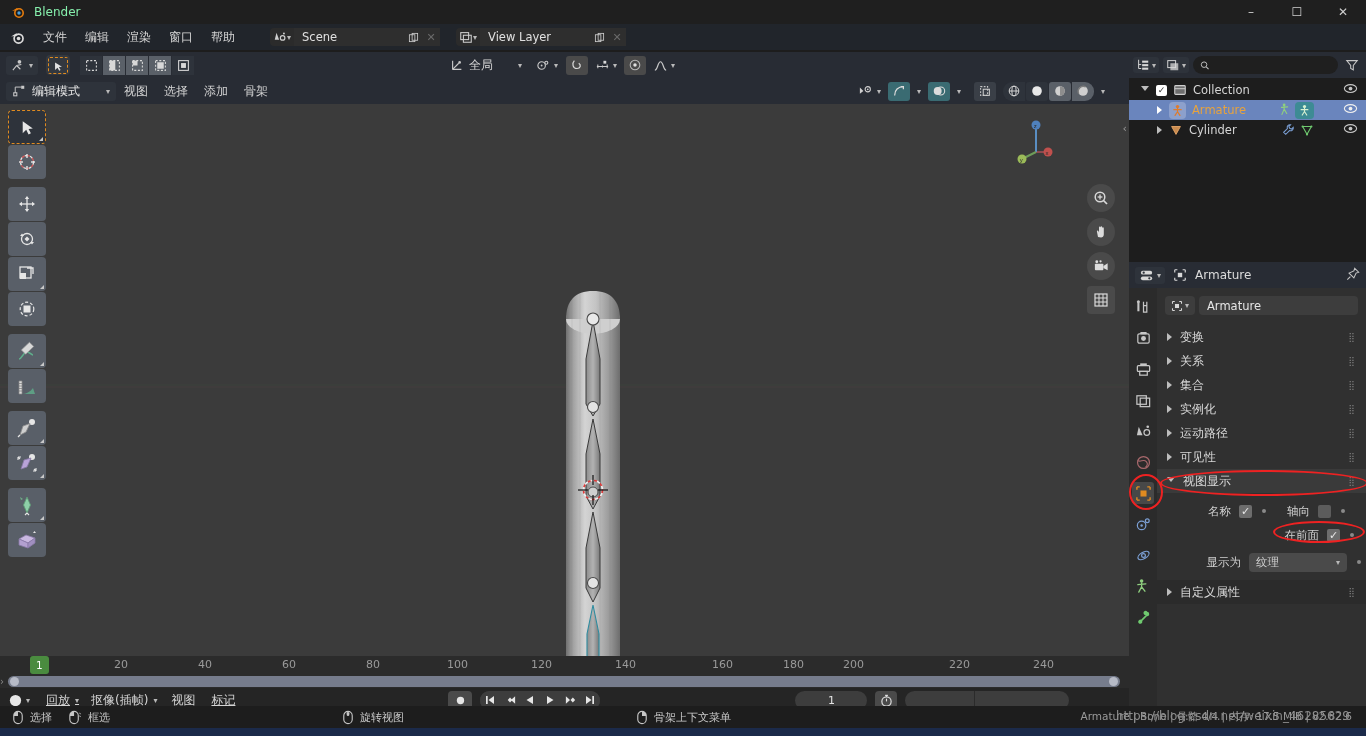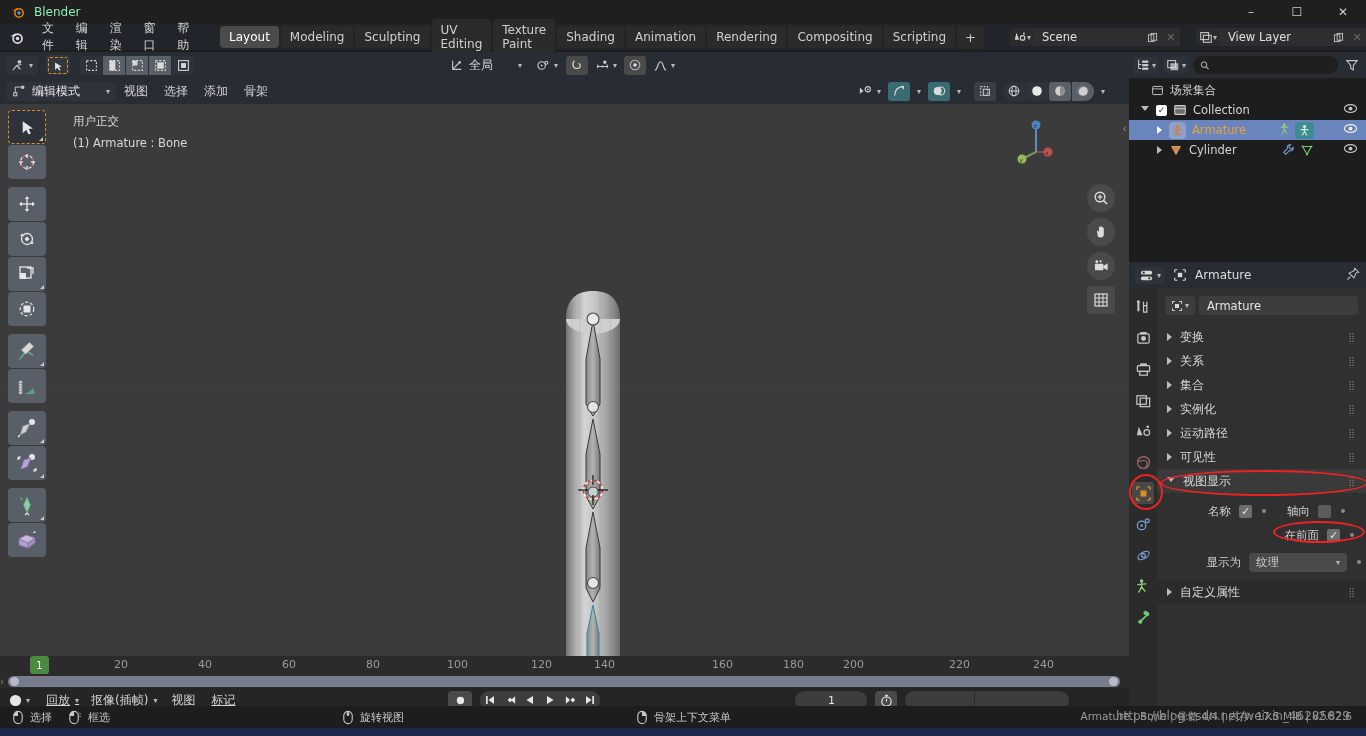--- a/index.html
+++ b/index.html
@@ -194,33 +194,20 @@
         <circle cx="9" cy="9" r="1.7" fill="#dcdcdc"></circle>
         <path d="M2 7 L7 4 L8 6 Z" fill="#dcdcdc"></path>
       </svg>
     </span>
     <div class="menu-item">文件</div>
     <div class="menu-item">编辑</div>
     <div class="menu-item">渲染</div>
     <div class="menu-item">窗口</div>
     <div class="menu-item">帮助</div>
 
-    <div class="wsp-tabs">
-      <div class="wsp-tab active">Layout</div>
-      <div class="wsp-tab">Modeling</div>
-      <div class="wsp-tab">Sculpting</div>
-      <div class="wsp-tab">UV Editing</div>
-      <div class="wsp-tab">Texture Paint</div>
-      <div class="wsp-tab">Shading</div>
-      <div class="wsp-tab">Animation</div>
-      <div class="wsp-tab">Rendering</div>
-      <div class="wsp-tab">Compositing</div>
-      <div class="wsp-tab">Scripting</div>
-      <div class="wsp-plus">+</div>
-    </div>
 
     <div class="scene-block">
       <span class="icon-drop">
         <svg width="14" height="14" viewBox="0 0 16 16">
           <path d="M4 3 L7 11 L2 11 Z" fill="#cfcfcf"></path>
           <circle cx="11" cy="9" r="2.6" fill="none" stroke="#cfcfcf" stroke-width="1.3"></circle>
           <circle cx="12.5" cy="4" r="1.1" fill="#cfcfcf"></circle>
         </svg>
         <span class="chev">▾</span>
       </span>
@@ -477,24 +464,20 @@
       <g>
         <circle cx="593" cy="386" r="9.5" fill="none" stroke="#e03a3a" stroke-width="1.6" stroke-dasharray="3.5 3"></circle>
         <circle cx="593" cy="386" r="9.5" fill="none" stroke="#f0f0f0" stroke-width="1.6" stroke-dasharray="3.5 3" stroke-dashoffset="3.5"></circle>
         <line x1="578" y1="386" x2="588" y2="386" stroke="#111" stroke-width="1.2"></line>
         <line x1="598" y1="386" x2="608" y2="386" stroke="#111" stroke-width="1.2"></line>
         <line x1="593" y1="371" x2="593" y2="381" stroke="#111" stroke-width="1.2"></line>
         <line x1="593" y1="391" x2="593" y2="401" stroke="#111" stroke-width="1.2"></line>
       </g>
     </svg>
 
-    <div class="vp-overlay-text">
-      <div>用户正交</div>
-      <div class="l2">(1) Armature : Bone</div>
-    </div>
 
     <div class="axis-gizmo">
       <svg width="70" height="70" viewBox="0 0 70 70">
         <line x1="22" y1="38" x2="33" y2="38" stroke="#8e4a4f" stroke-width="2"></line>
         <line x1="22" y1="38" x2="22" y2="14" stroke="#5a8ec2" stroke-width="2"></line>
         <line x1="22" y1="38" x2="10" y2="44" stroke="#6f9d5a" stroke-width="2"></line>
         <circle cx="34" cy="38" r="4.5" fill="#c0504d"></circle>
         <circle cx="22" cy="11" r="4.5" fill="#4f81bd"></circle>
         <circle cx="8" cy="45" r="4.5" fill="#9bbb59"></circle>
         <text x="31.6" y="41" font-size="6" fill="#2a2a2a" font-family="sans-serif">x</text>
@@ -657,21 +640,21 @@
   </div>
 
   <div class="timeline">
     <div class="tl-ruler">
       <span class="tl-tick" style="left:114px;">20</span>
       <span class="tl-tick" style="left:198px;">40</span>
       <span class="tl-tick" style="left:282px;">60</span>
       <span class="tl-tick" style="left:366px;">80</span>
       <span class="tl-tick" style="left:447px;">100</span>
       <span class="tl-tick" style="left:531px;">120</span>
-      <span class="tl-tick" style="left:594px;">140</span>
+      <span class="tl-tick" style="left:615px;">140</span>
       <span class="tl-tick" style="left:712px;">160</span>
       <span class="tl-tick" style="left:783px;">180</span>
       <span class="tl-tick" style="left:843px;">200</span>
       <span class="tl-tick" style="left:949px;">220</span>
       <span class="tl-tick" style="left:1033px;">240</span>
       <div class="tl-playhead" style="left:30px;">1</div>
     </div>
     <div class="tl-scrollbar">
       <span class="knob" style="left:2px;"></span>
       <span class="knob" style="right:2px;"></span>
@@ -792,27 +775,20 @@
         <input style="background: transparent; border: none; outline: none; color: rgb(221, 221, 221); font-size: 11px; width: 100%;" placeholder="">
       </div>
       <div style="width:20px;display:flex;align-items:center;justify-content:center;">
         <svg width="14" height="14" viewBox="0 0 16 16">
             <path d="M2 3 L14 3 L9.5 8.5 L9.5 13.5 L6.5 12 L6.5 8.5 Z" fill="none" stroke="#c6c6c6" stroke-width="1.2"></path>
           </svg>
       </div>
     </div>
 
     <div class="outl-rows">
-      <div class="outl-row" style="padding-left:22px;">
-        <svg width="13" height="13" viewBox="0 0 16 16" style="margin-right:6px;">
-          <rect x="2" y="3" width="12" height="10" rx="1" fill="none" stroke="#c6c6c6" stroke-width="1.2"></rect>
-          <line x1="2" y1="6" x2="14" y2="6" stroke="#c6c6c6" stroke-width="1.1"></line>
-        </svg>
-        <span>场景集合</span>
-      </div>
 
       <div class="outl-row" style="padding-left:12px;">
         <span class="disc open" style="margin-right:7px;"></span>
         <span class="cbox" style="margin-right:6px;">✓</span>
         <svg width="14" height="14" viewBox="0 0 16 16" style="margin-right:6px;">
           <rect x="2" y="3" width="12" height="10" rx="1" fill="#6e6e6e" stroke="#d0d0d0" stroke-width="1.2"></rect>
           <line x1="2" y1="6.5" x2="14" y2="6.5" stroke="#d0d0d0" stroke-width="1.1"></line>
         </svg>
         <span>Collection</span>
         <span class="eye">

